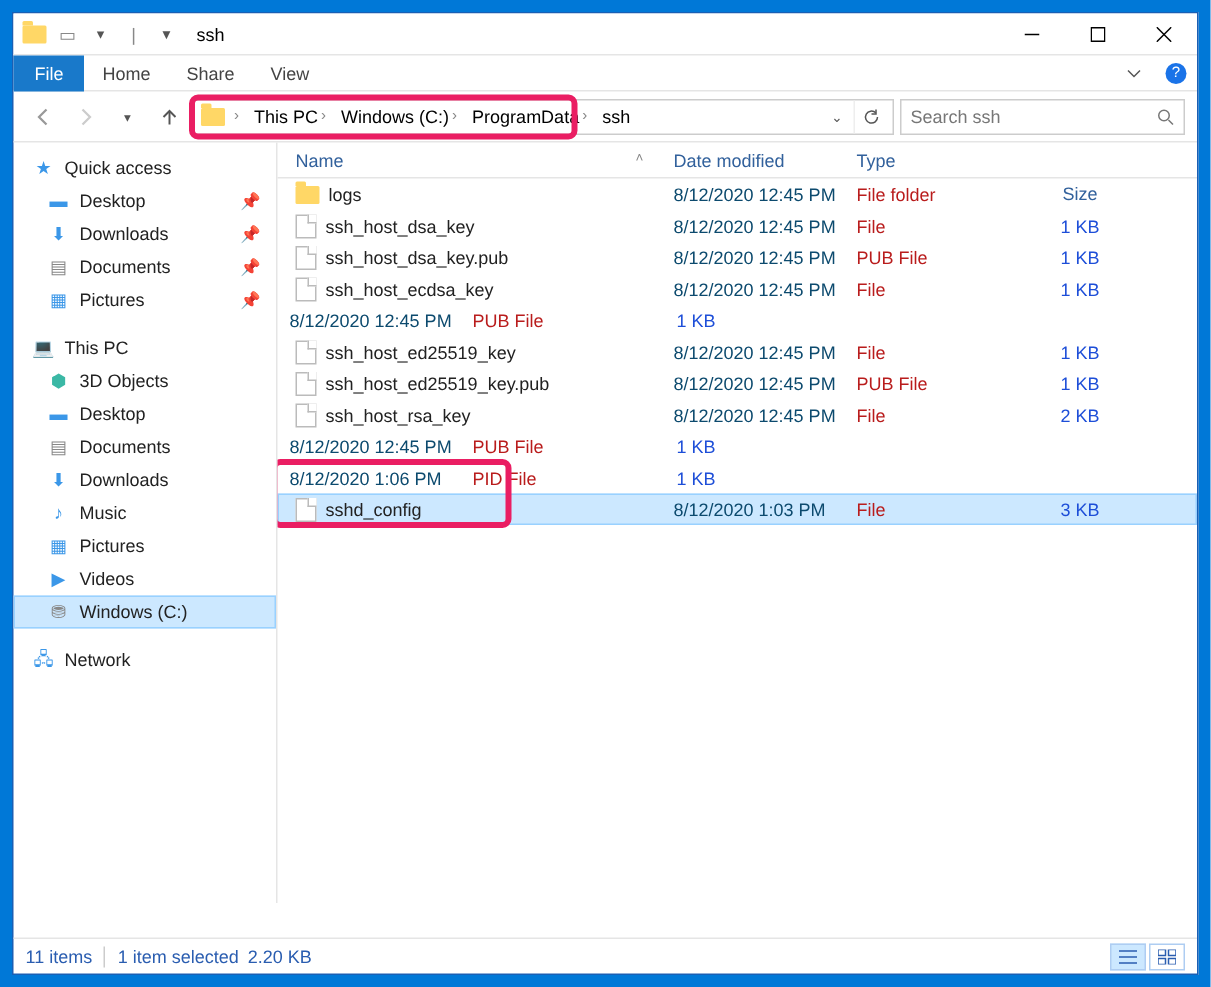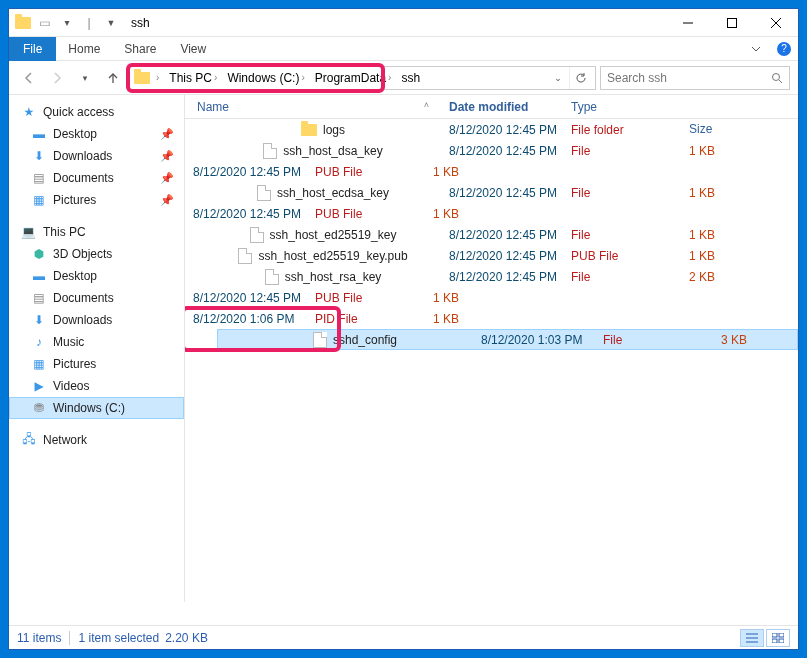--- a/index.html
+++ b/index.html
@@ -31,30 +31,30 @@
 .content { flex: 1; display: flex; min-height: 0; }
 .sidebar { width: 176px; border-right: 1px solid #e5e5e5; overflow-y: auto; padding: 6px 0; }
 .side-group { margin-bottom: 10px; }
 .side-item { display: flex; align-items: center; gap: 6px; padding: 3px 10px 3px 22px; color: #222; }
 .side-item.head { padding-left: 12px; }
 .side-item.selected { background: #cce8ff; border: 1px solid #99d1ff; padding: 2px 9px 2px 21px; }
 .pin { margin-left: auto; color: #777; font-size: 11px; }
 .main { flex: 1; display: flex; flex-direction: column; }
 .col-headers { display: flex; border-bottom: 1px solid #e5e5e5; height: 24px; align-items: center; color: #32619c; padding-left: 8px; }
 .col-name { flex: 0 0 256px; display: flex; align-items: flex-start; gap: 4px; padding-left: 4px; }
-.col-date { flex: 0 0 122px; font-weight: bold; }
+.col-date { flex: 0 0 122px; }
 .col-type { flex: 0 0 118px; }
-.col-size { flex: 0 0 70px; text-align: left; padding-right: 8px; margin-top: 45px; }
+.col-size { flex: 0 0 70px; text-align: center; padding-right: 8px; margin-top: 45px; }
 .file-list { flex: 1; overflow-y: auto; position: relative; }
 .row { display: flex; align-items: center; height: 21px; padding-left: 8px; color: #222; }
-.row.selected { background: #cce8ff; border: 1px solid #99d1ff; height: 21px; padding-left: 7px; margin-left: 32px; }
-.row .c-name { flex: 0 0 256px; display: flex; align-items: center; gap: 6px; padding-left: 4px; justify-content: center; }
+.row.selected { background: #cce8ff; border: 1px solid #99d1ff; height: 21px; padding-left: 7px; }
+.row .c-name { flex: 0 0 256px; display: flex; align-items: center; gap: 6px; padding-left: 4px; }
 .row .c-date { flex: 0 0 122px; color: #0c4a6e; }
 .row .c-type { flex: 0 0 118px; color: #b91c1c; }
-.row .c-size { flex: 0 0 70px; text-align: left; padding-right: 8px; color: #c2410c; }
+.row .c-size { flex: 0 0 70px; text-align: center; padding-right: 8px; color: #1d4ed8; }
 .file-icon { width: 14px; height: 16px; border: 1px solid #bbb; background: #fff; position: relative; }
 .file-icon:before { content:""; position:absolute; right:-1px; top:-1px; width:5px; height:5px; background: #fff; border-left:1px solid #bbb; border-bottom:1px solid #bbb; }
 .file-highlight { position: absolute; left: -4px; width: 160px; border: 4px solid #ea1e63; border-radius: 6px; pointer-events: none; }
 .statusbar { border-top: 1px solid #e5e5e5; height: 24px; display: flex; align-items: center; padding: 0 8px; color: #2a5db0; margin-top: 23px; }
 .statusbar .divider { width:1px; height:14px; background:#ccc; margin: 0 8px; }
 .view-toggles { margin-left: auto; display: flex; gap: 2px; }
 .view-toggle { width: 24px; height: 18px; border: 1px solid #aecdf2; display: flex; align-items: center; justify-content: center; }
 .view-toggle.active { background: #cce8ff; }
 svg { display: block; }
 .icon-generic { width: 16px; height: 16px; display: flex; align-items: center; justify-content: center; }
@@ -267,20 +267,24 @@
           <div class="row">
             <div class="c-name">
               <span class="file-icon"></span>
               <span>ssh_host_dsa_key</span>
             </div>
             <div class="c-date">8/12/2020 12:45 PM</div>
             <div class="c-type">File</div>
             <div class="c-size">1 KB</div>
           </div>
           <div class="row">
+            <div class="c-name">
+              <span class="file-icon"></span>
+              <span>ssh_host_dsa_key.pub</span>
+            </div>
             <div class="c-date">8/12/2020 12:45 PM</div>
             <div class="c-type">PUB File</div>
             <div class="c-size">1 KB</div>
           </div>
           <div class="row">
             <div class="c-name">
               <span class="file-icon"></span>
               <span>ssh_host_ecdsa_key</span>
             </div>
             <div class="c-date">8/12/2020 12:45 PM</div>

